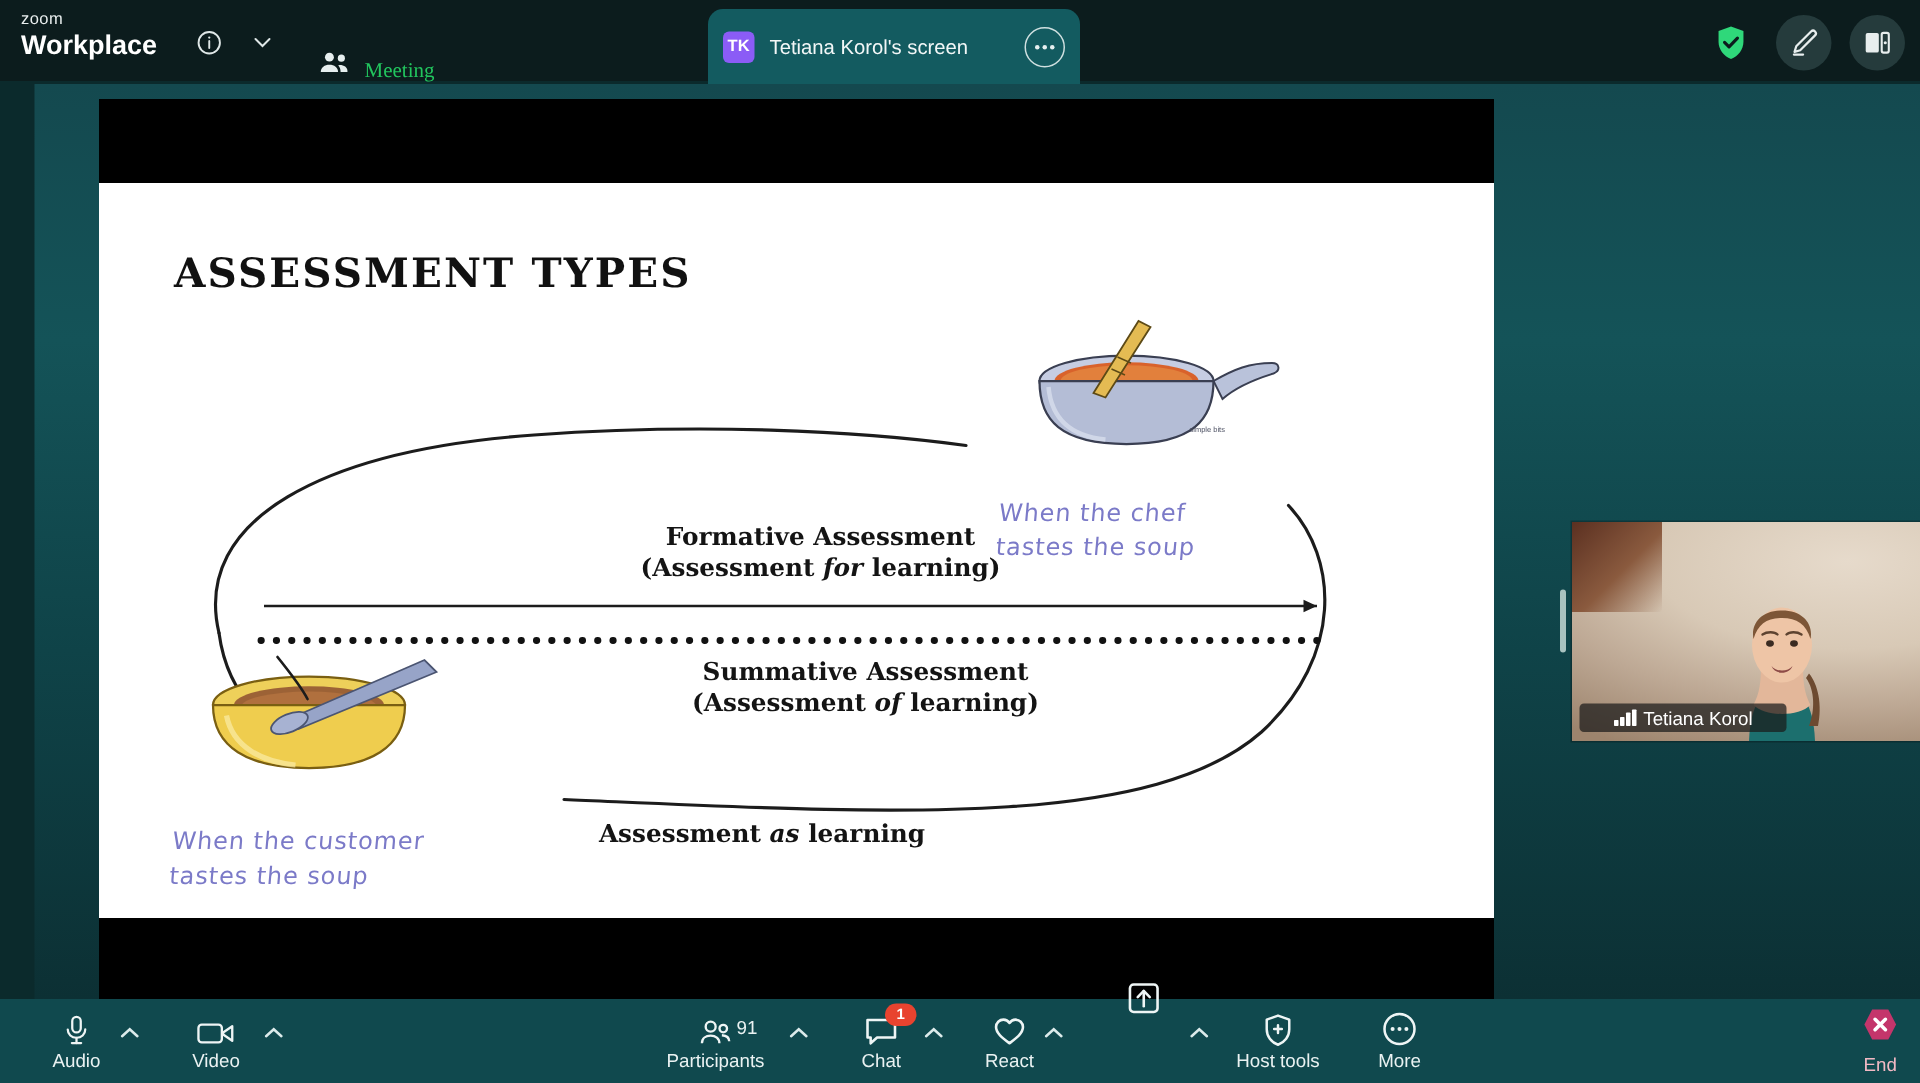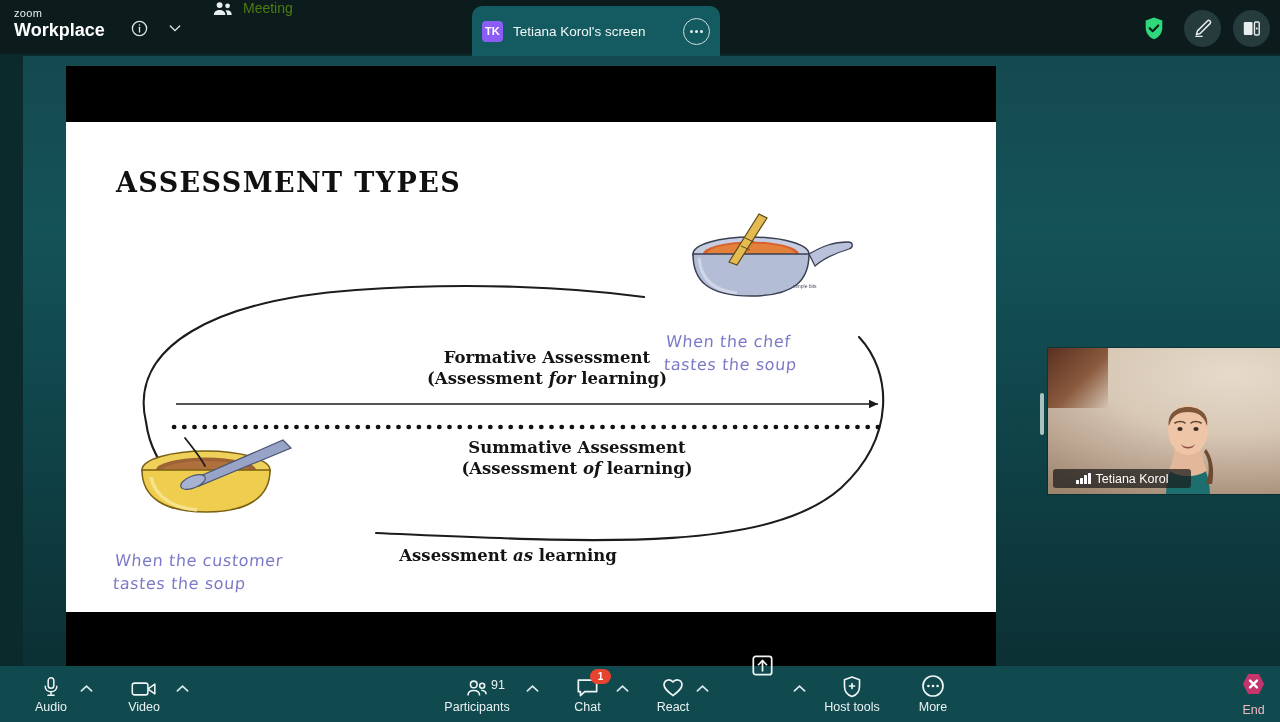--- a/index.html
+++ b/index.html
@@ -20,21 +20,21 @@
   .brand{position:absolute;left:14px;top:8px;line-height:1;color:#fff;}
   .brand .zoom{font-size:11px;letter-spacing:.3px;color:#e9eeee;display:block;}
   .brand .wp{font-size:18px;font-weight:bold;color:#ffffff;display:block;margin-top:2px;}
 
   .tb-icon{
     position:absolute;top:0;height:56px;display:flex;align-items:center;justify-content:center;
     color:#dfe7e7;cursor:default;
   }
   .info-btn{left:124px;width:30px;}
   .chev-btn{left:160px;width:30px;}
-  .meeting-btn{left:212px;height:56px;display:flex;align-items:flex-start;gap:9px;color:#4d7c0f;font-size:14px;}
+  .meeting-btn{left:212px;height:56px;display:flex;align-items:flex-end;gap:9px;color:#22c55e;font-size:14px;font-family:Liberation Serif, serif;}
 
   .tab{
     position:absolute;left:472px;top:6px;width:248px;height:50px;
     background:#135b60;border-radius:10px 10px 0 0;
     display:flex;align-items:center;padding:0 10px;box-sizing:border-box;gap:10px;
   }
   .tab .av{
     width:21px;height:21px;border-radius:4px;background:#8b5cf6;
     color:#fff;font-size:11px;font-weight:bold;display:flex;align-items:center;justify-content:center;
     flex:0 0 auto;letter-spacing:.2px;

